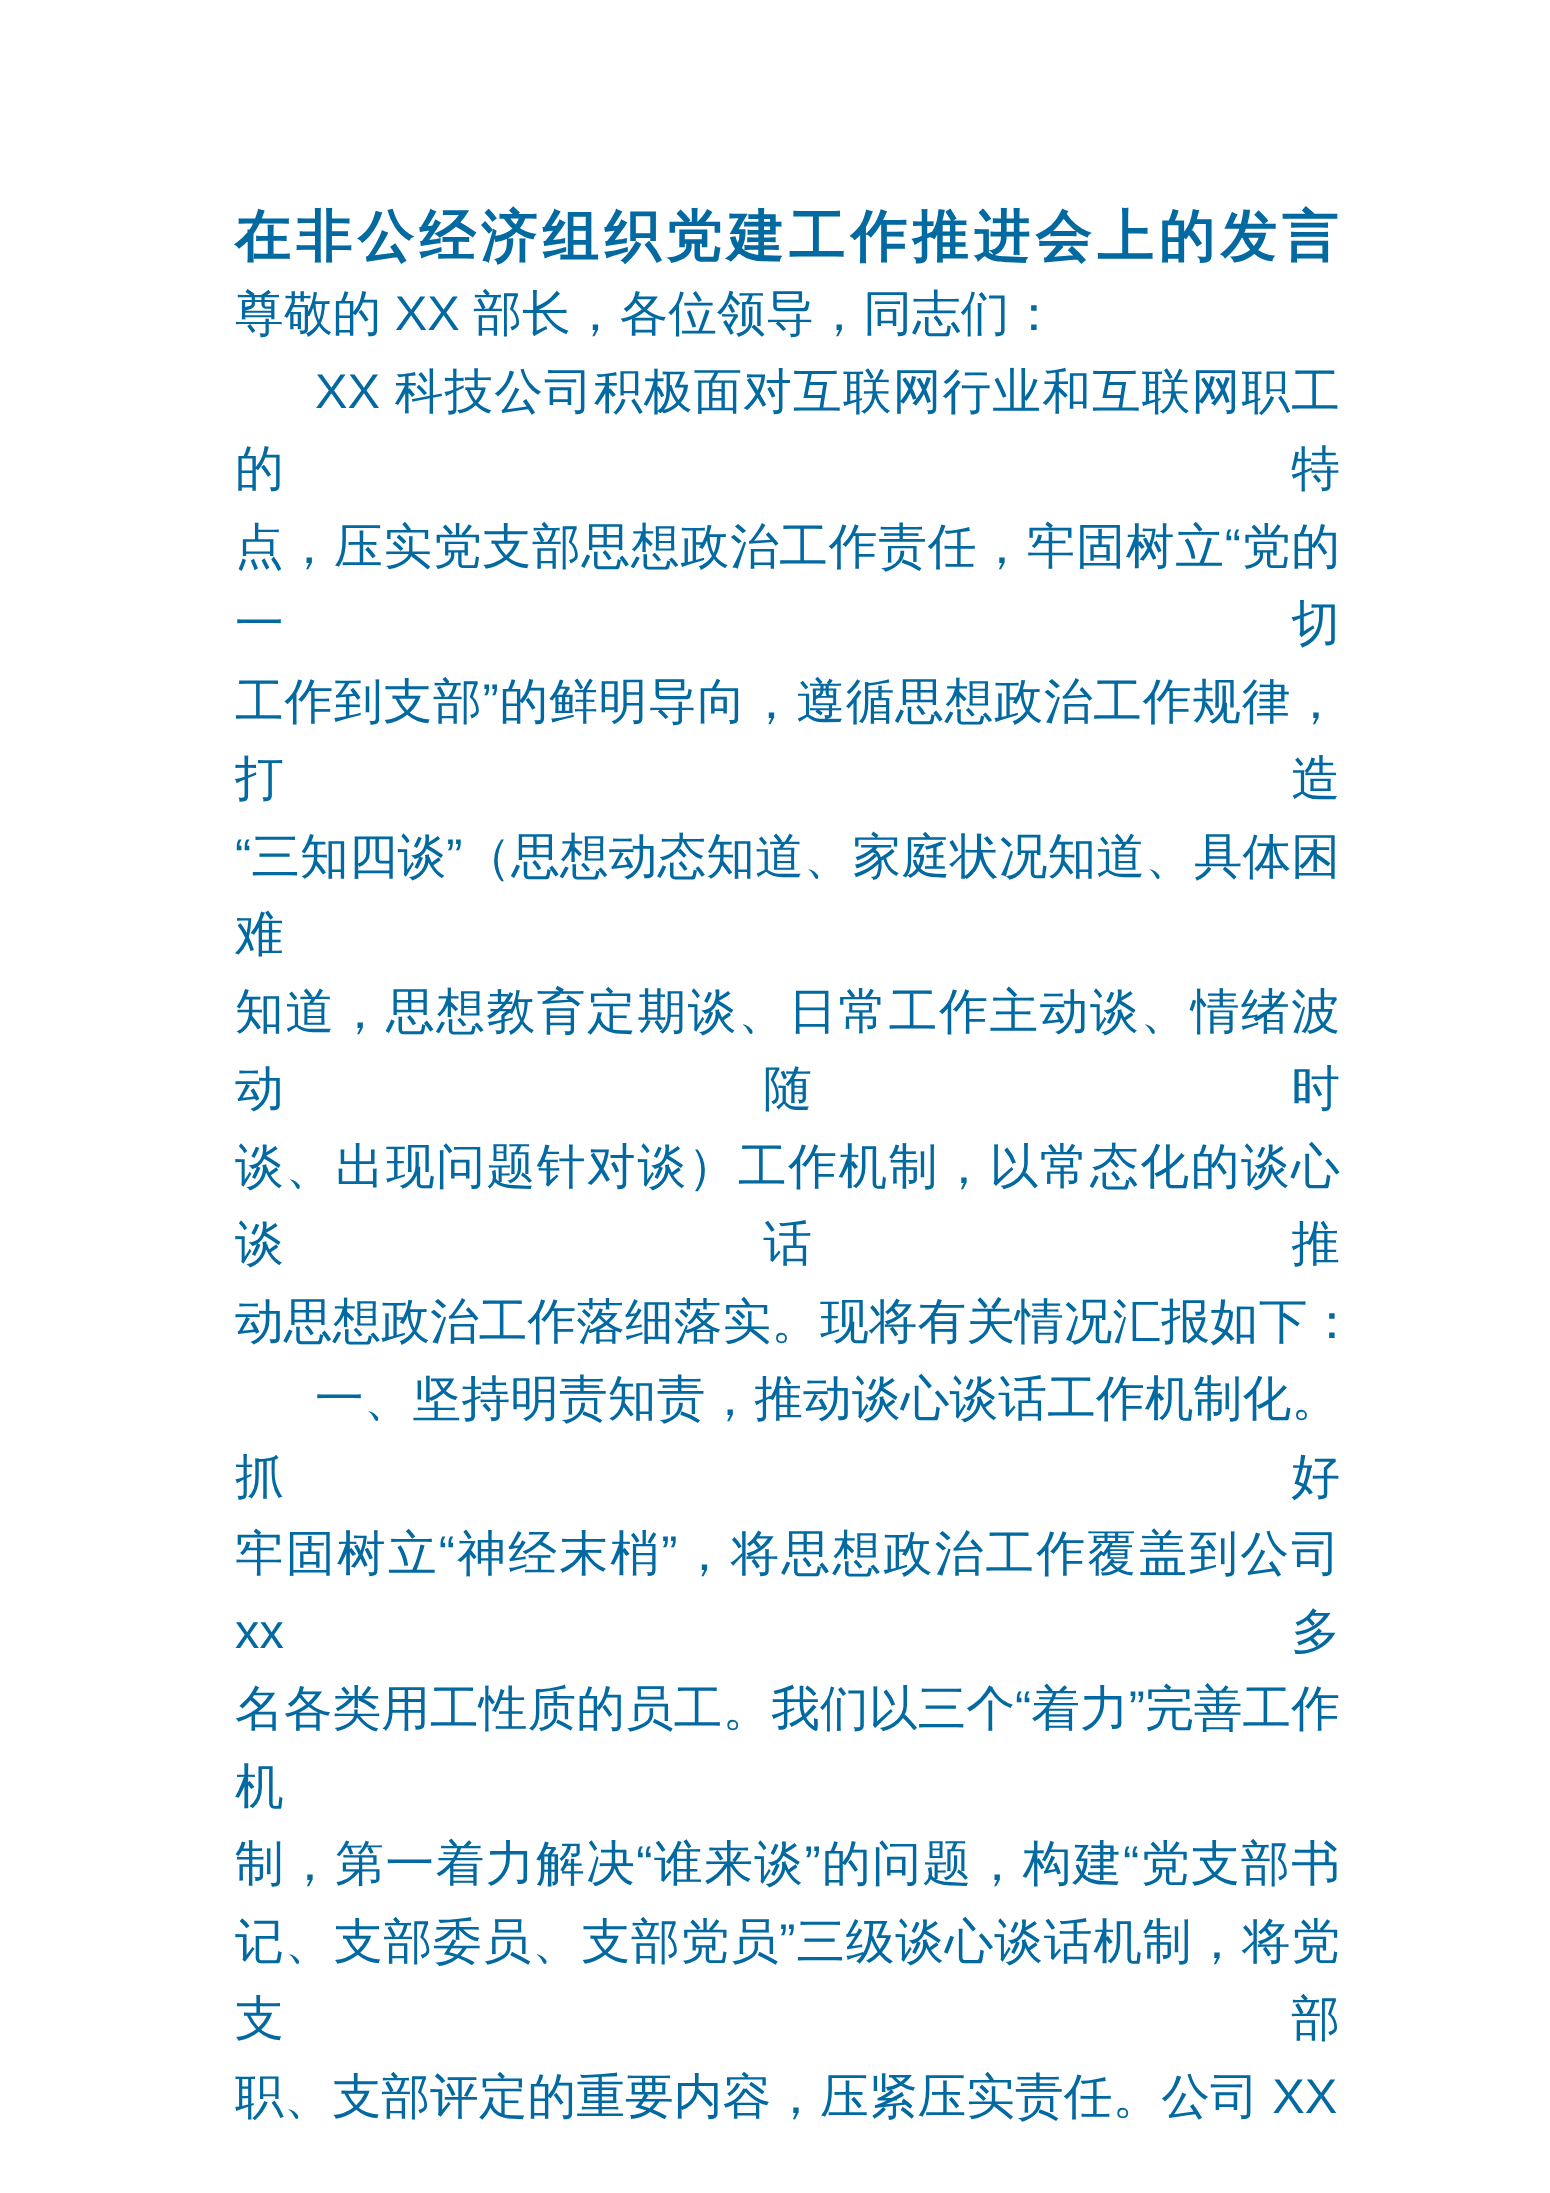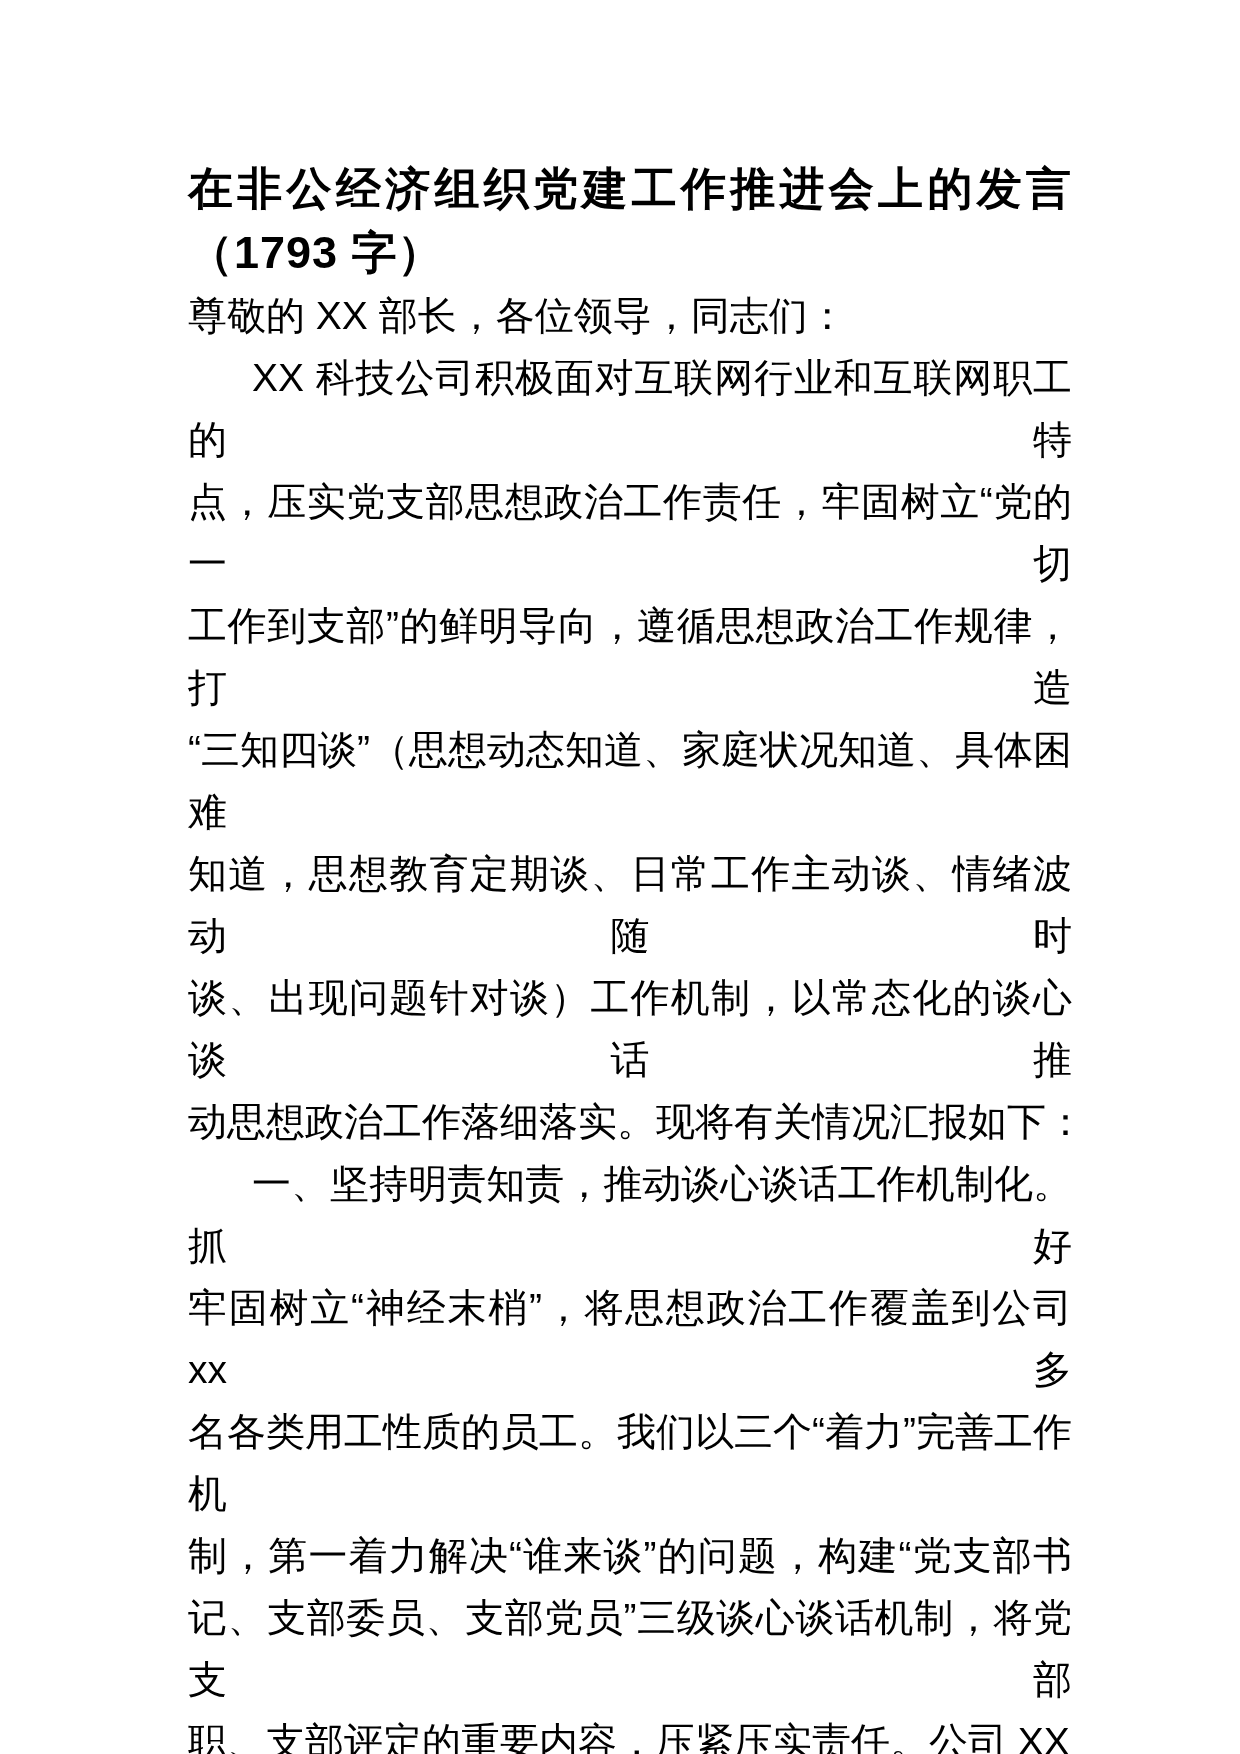--- a/index.html
+++ b/index.html
@@ -5,21 +5,21 @@
   html, body {
     margin: 0;
     padding: 0;
     background: #ffffff;
   }
   .page {
     position: relative;
     width: 1240px;
     height: 1754px;
     background: #ffffff;
-    color: #000000;
+    color: #0369a1;
     box-sizing: border-box;
     padding: 157px 168px 0 188px;
     font-family: "Liberation Sans", "DejaVu Sans", sans-serif;
     overflow: hidden;
   }
   .title-line {
     font-size: 45px;
     font-weight: bold;
     line-height: 64px;
     white-space: nowrap;
@@ -43,21 +43,20 @@
   .body-line.indent {
     text-indent: 64px;
   }
 </style>
 </head>
 <body>
 
 <main class="page">
   <header>
     <div class="title-line stretch">在非公经济组织党建工作推进会上的发言</div>
-    <div class="title-line">（1793 字）</div>
   </header>
 
   <section>
     <div class="body-line">尊敬的 XX 部长，各位领导，同志们：</div>
     <div class="body-line indent stretch">XX 科技公司积极面对互联网行业和互联网职工的特</div>
     <div class="body-line stretch">点，压实党支部思想政治工作责任，牢固树立“党的一切</div>
     <div class="body-line stretch">工作到支部”的鲜明导向，遵循思想政治工作规律，打造</div>
     <div class="body-line stretch">“三知四谈”（思想动态知道、家庭状况知道、具体困难</div>
     <div class="body-line stretch">知道，思想教育定期谈、日常工作主动谈、情绪波动随时</div>
     <div class="body-line stretch">谈、出现问题针对谈）工作机制，以常态化的谈心谈话推</div>

